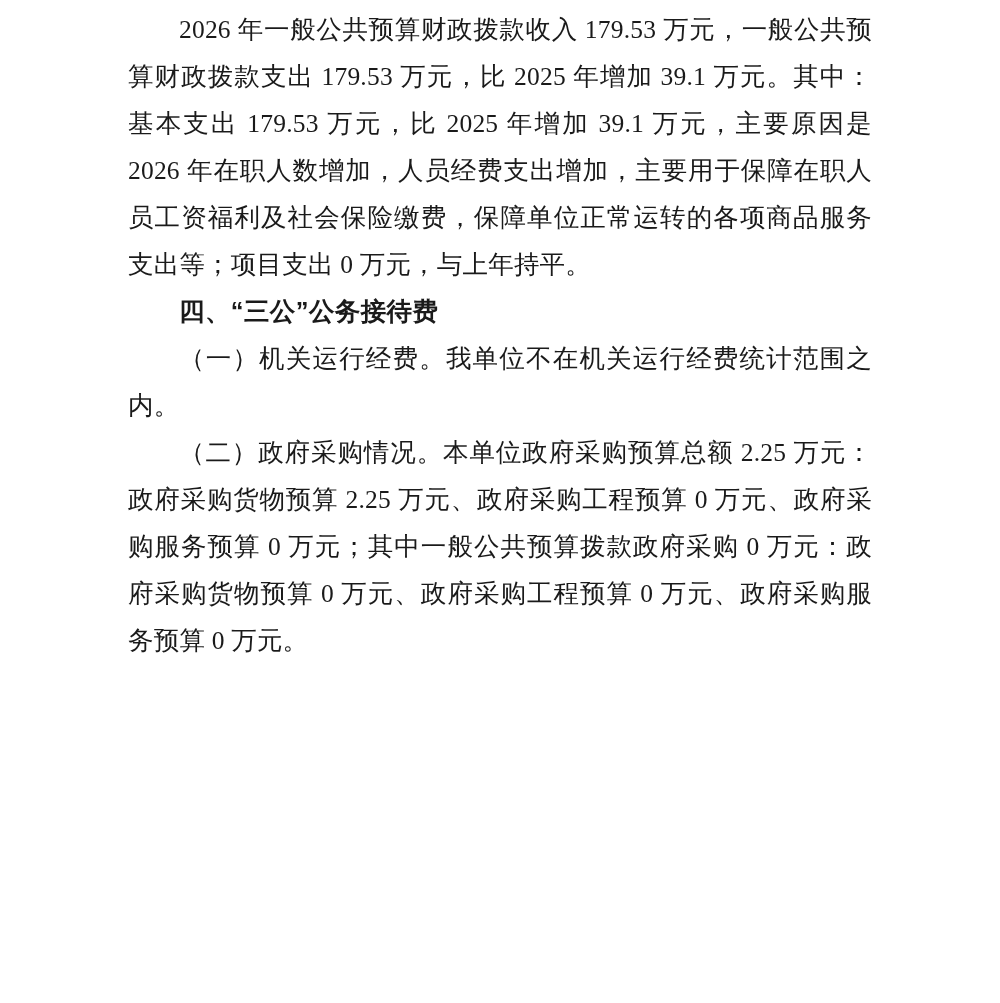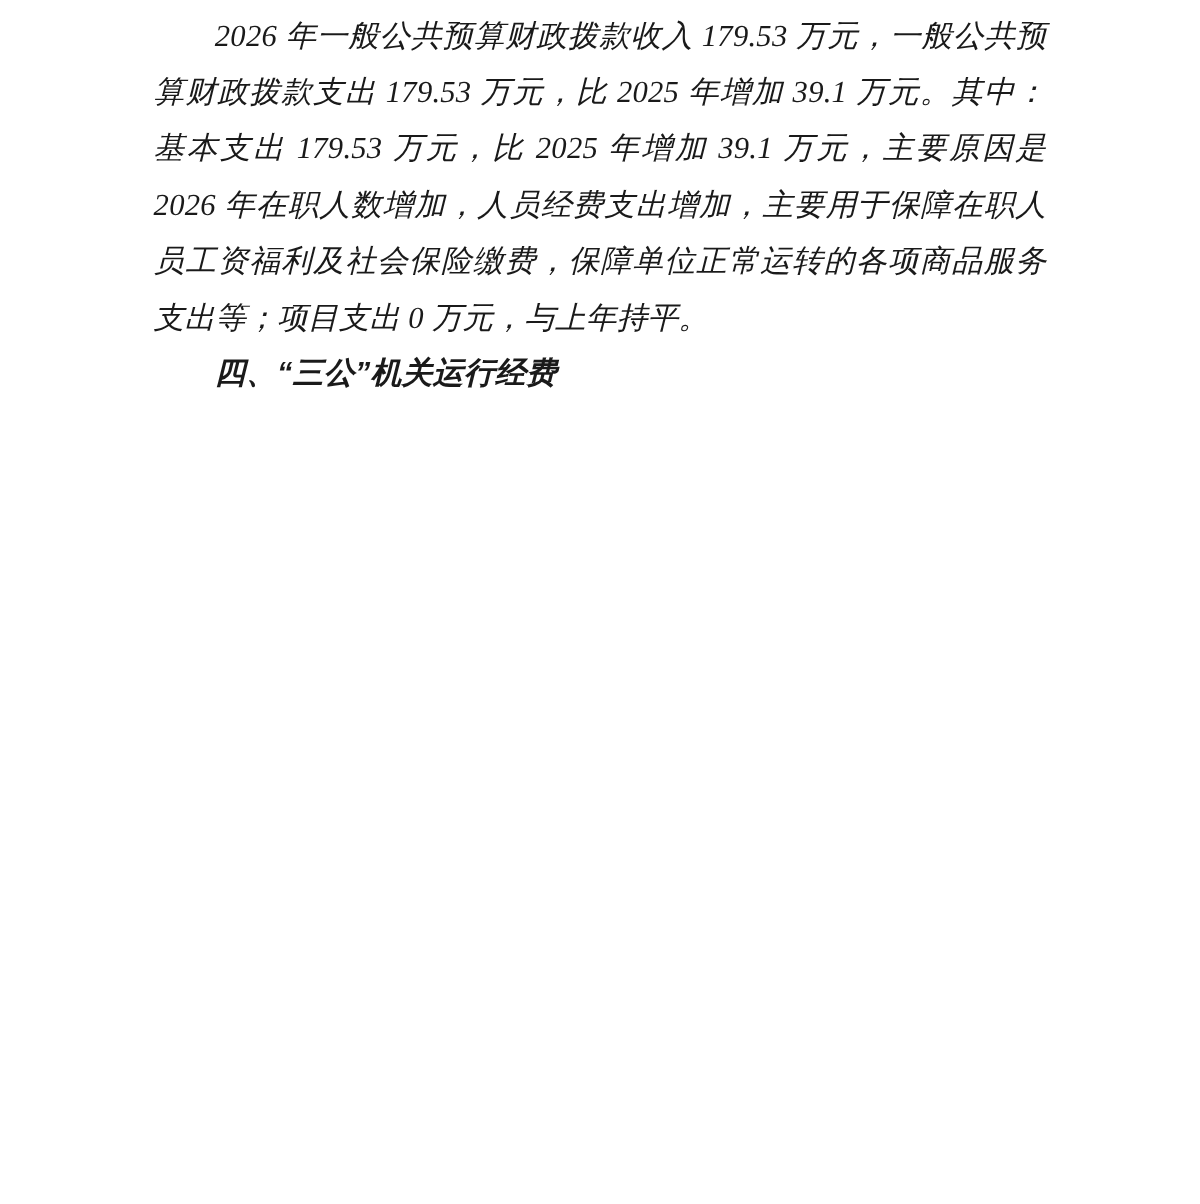--- a/index.html
+++ b/index.html
@@ -13,21 +13,20 @@
     font-family: "Liberation Serif", "DejaVu Serif", serif;
     color: #1a1a1a;
     overflow: hidden;
   }
   .page {
     box-sizing: border-box;
     width: 1000px;
     height: 720px;
     padding: 6px 128px 0 128px;
     background: #fff;
-    font-style: italic;
   }
   .para {
     font-size: 25.5px;
     line-height: 47px;
     text-align: justify;
     text-justify: inter-ideograph;
     margin: 0 0 0 0;
     letter-spacing: 0.2px;
     text-indent: 2em;
   }
@@ -42,19 +41,21 @@
   }
 </style>
 </head>
 <body>
 
 <div class="page">
 
   <p class="para">2026 年一般公共预算财政拨款收入 179.53 万元，一般公共预算财政拨款支出 179.53 万元，比 2025 年增加 39.1 万元。其中：基本支出 179.53 万元，比 2025 年增加 39.1 万元，主要原因是 2026 年在职人数增加，人员经费支出增加，主要用于保障在职人员工资福利及社会保险缴费，保障单位正常运转的各项商品服务支出等；项目支出 0 万元，与上年持平。</p>
 
 
-  <h2 class="heading">四、“三公”机关运行经费</h2>
+  <h2 class="heading">四、“三公”公务接待费</h2>
 
 
 
+  <p class="para">（一）机关运行经费。我单位不在机关运行经费统计范围之内。</p>
 
+  <p class="para">（二）政府采购情况。本单位政府采购预算总额 2.25 万元：政府采购货物预算 2.25 万元、政府采购工程预算 0 万元、政府采购服务预算 0 万元；其中一般公共预算拨款政府采购 0 万元：政府采购货物预算 0 万元、政府采购工程预算 0 万元、政府采购服务预算 0 万元。</p>
 
 </div>
 
 </body></html>

